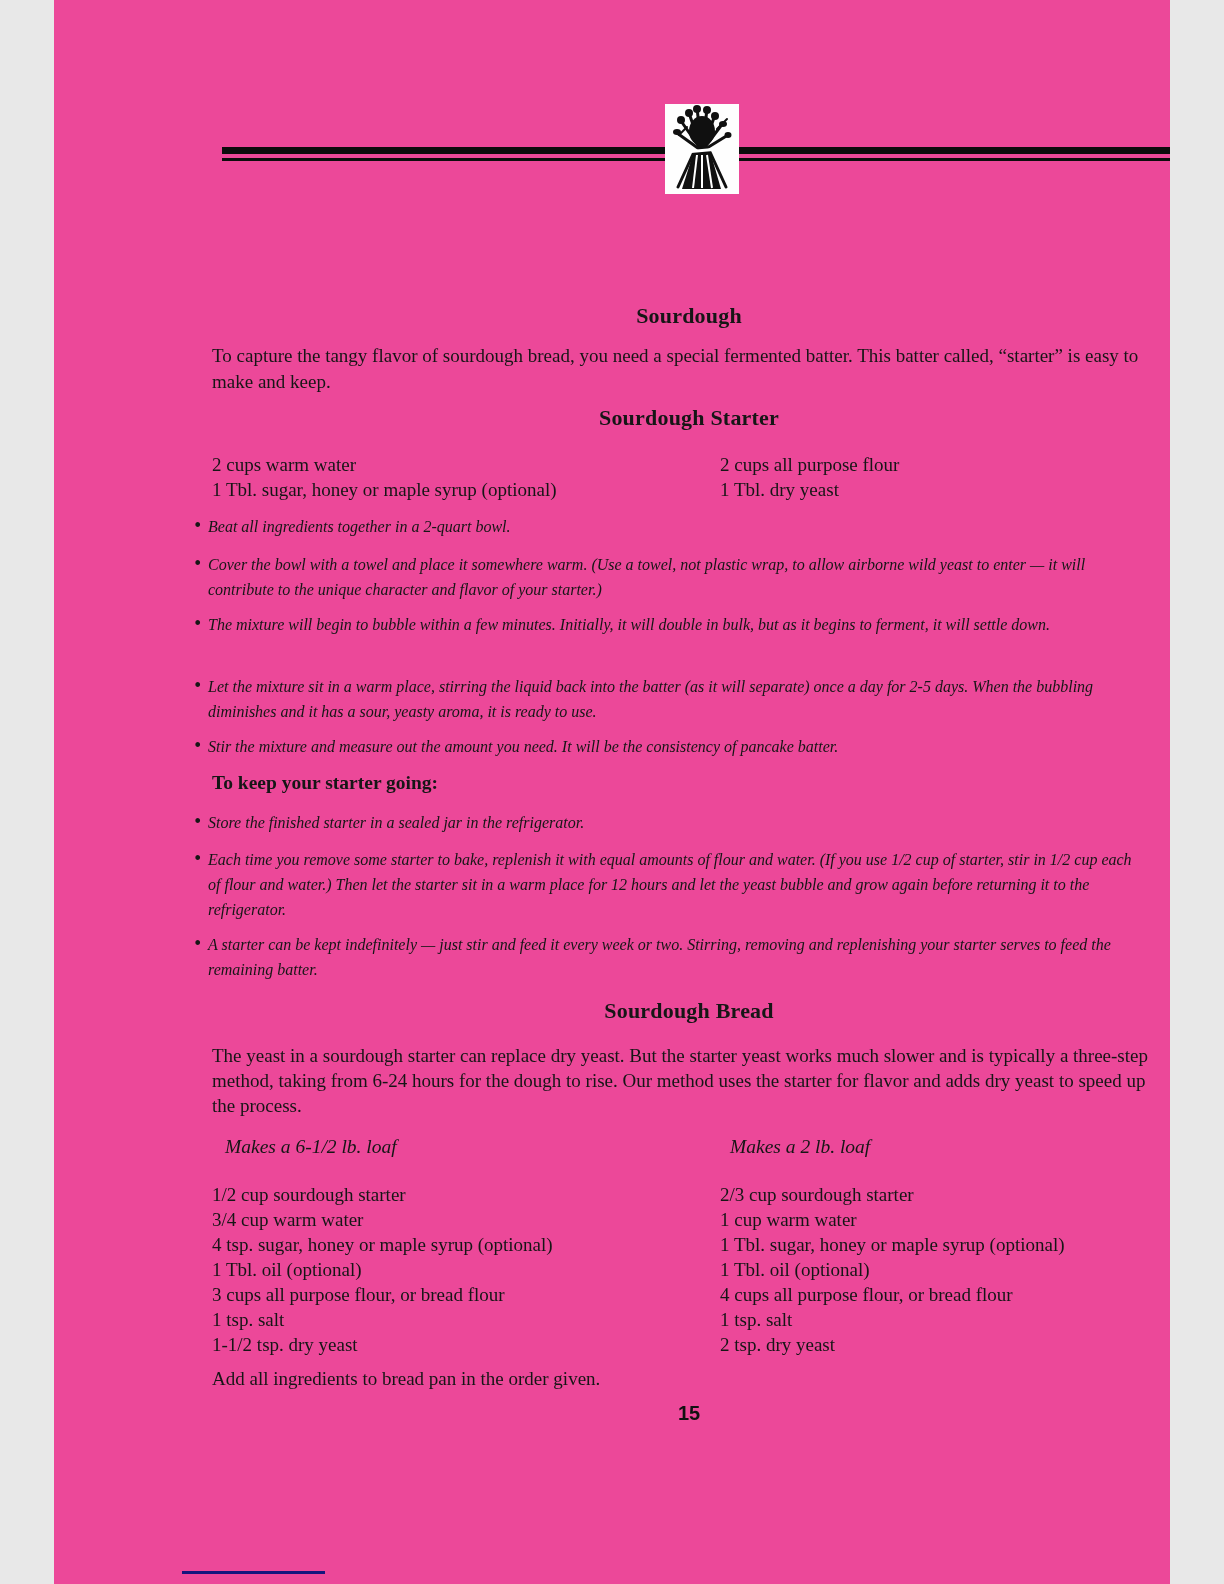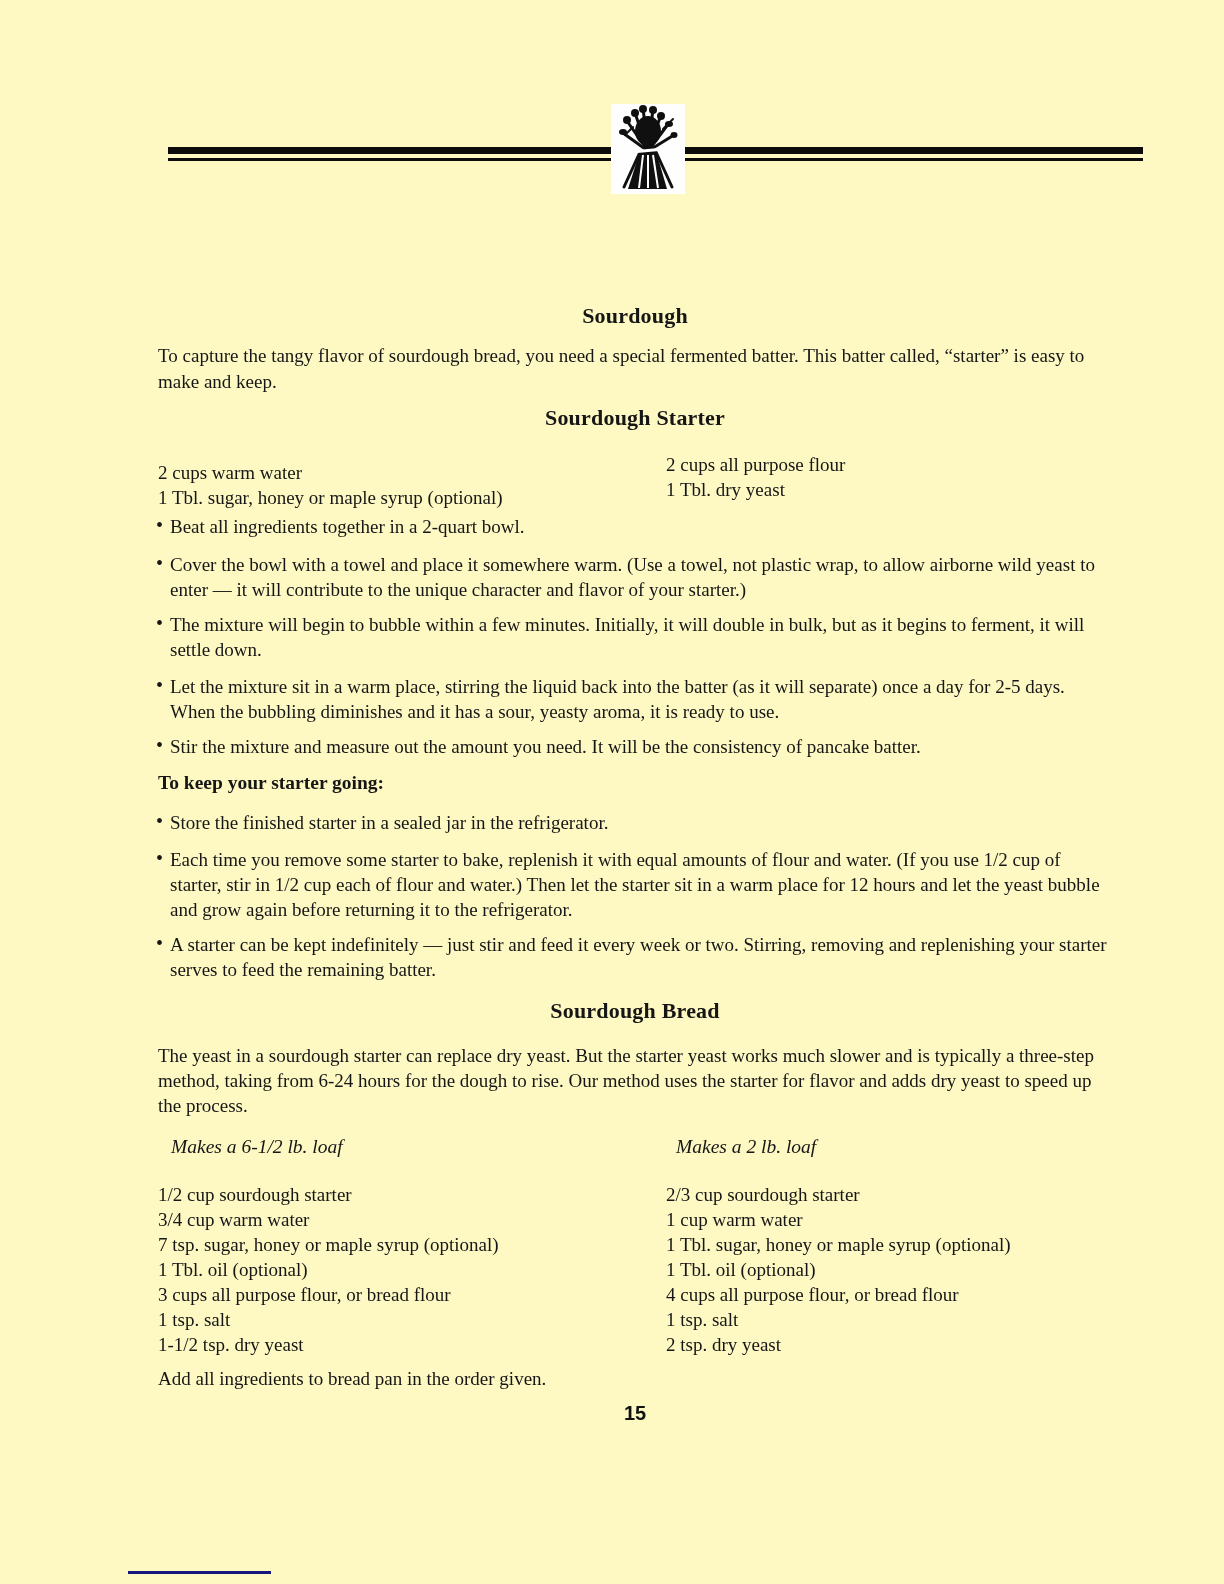--- a/index.html
+++ b/index.html
@@ -1,21 +1,21 @@
 <!DOCTYPE html>
 <html><head>
 <meta charset="utf-8">
 <style>
   html, body { margin: 0; padding: 0; background: #e8e8e8; }
   .page {
     position: relative;
-    width: 1224px;
+    width: 1116px;
     height: 1584px;
     margin: 0 auto;
-    background: #fef9c3;
+    background: #ec4899;
     font-family: "Liberation Serif", serif;
     color: #161616;
     overflow: hidden;
   }
   
   .rule { position: absolute; background: #0c0c0c; }
   .rule-thick { left: 168px; top: 147px; width: 975px; height: 7px; }
   .rule-thin  { left: 168px; top: 158px; width: 975px; height: 3px; }
   .ornament {
     position: absolute;
@@ -43,32 +43,33 @@
     font-size: 19px;
     line-height: 26px;
   }
   .intro3 { line-height: 25px; }
   .intro1 { top: 343px; }
   .intro3 { top: 1043px; }
   .closing { top: 1366px; }
   
   .col { position: absolute; font-size: 19px; line-height: 25px; }
   .col .line { white-space: nowrap; }
-  .ingr-left  { left: 158px; top: 452px; margin-top: 8px; }
+  .ingr-left  { left: 158px; top: 452px; }
   .ingr-right { left: 666px; top: 452px; }
   .loaf-left  { left: 158px; top: 1182px; }
   .loaf-right { left: 666px; top: 1182px; }
   
   .bullet {
     position: absolute;
-    left: 156px; width: 952px;
+    left: 140px; width: 952px;
     padding-left: 14px;
     box-sizing: border-box;
-    font-size: 19px;
+    font-size: 16px;
     line-height: 25px;
+    font-style: italic;
   }
   .bullet::before {
     content: "\2022";
     position: absolute;
     left: 0; top: -1px;
     font-size: 20px;
   }
   .b1 { top: 514px; }
   .b2 { top: 552px; }
   .b3 { top: 612px; }
@@ -181,21 +182,21 @@
 
   <div class="h title3">Sourdough Bread</div>
   <div class="para intro3">The yeast in a sourdough starter can replace dry yeast. But the starter yeast works much slower and is typically a three-step method, taking from 6-24 hours for the dough to rise. Our method uses the starter for flavor and adds dry yeast to speed up the process.</div>
 
   <div class="loaf-h loaf-h-left">Makes a 6-1/2 lb. loaf</div>
   <div class="loaf-h loaf-h-right">Makes a 2 lb. loaf</div>
 
   <div class="col loaf-left">
     <div class="line">1/2 cup sourdough starter</div>
     <div class="line">3/4 cup warm water</div>
-    <div class="line">7 tsp. sugar, honey or maple syrup (optional)</div>
+    <div class="line">4 tsp. sugar, honey or maple syrup (optional)</div>
     <div class="line">1 Tbl. oil (optional)</div>
     <div class="line">3 cups all purpose flour, or bread flour</div>
     <div class="line">1 tsp. salt</div>
     <div class="line">1-1/2 tsp. dry yeast</div>
   </div>
   <div class="col loaf-right">
     <div class="line">2/3 cup sourdough starter</div>
     <div class="line">1 cup warm water</div>
     <div class="line">1 Tbl. sugar, honey or maple syrup (optional)</div>
     <div class="line">1 Tbl. oil (optional)</div>

